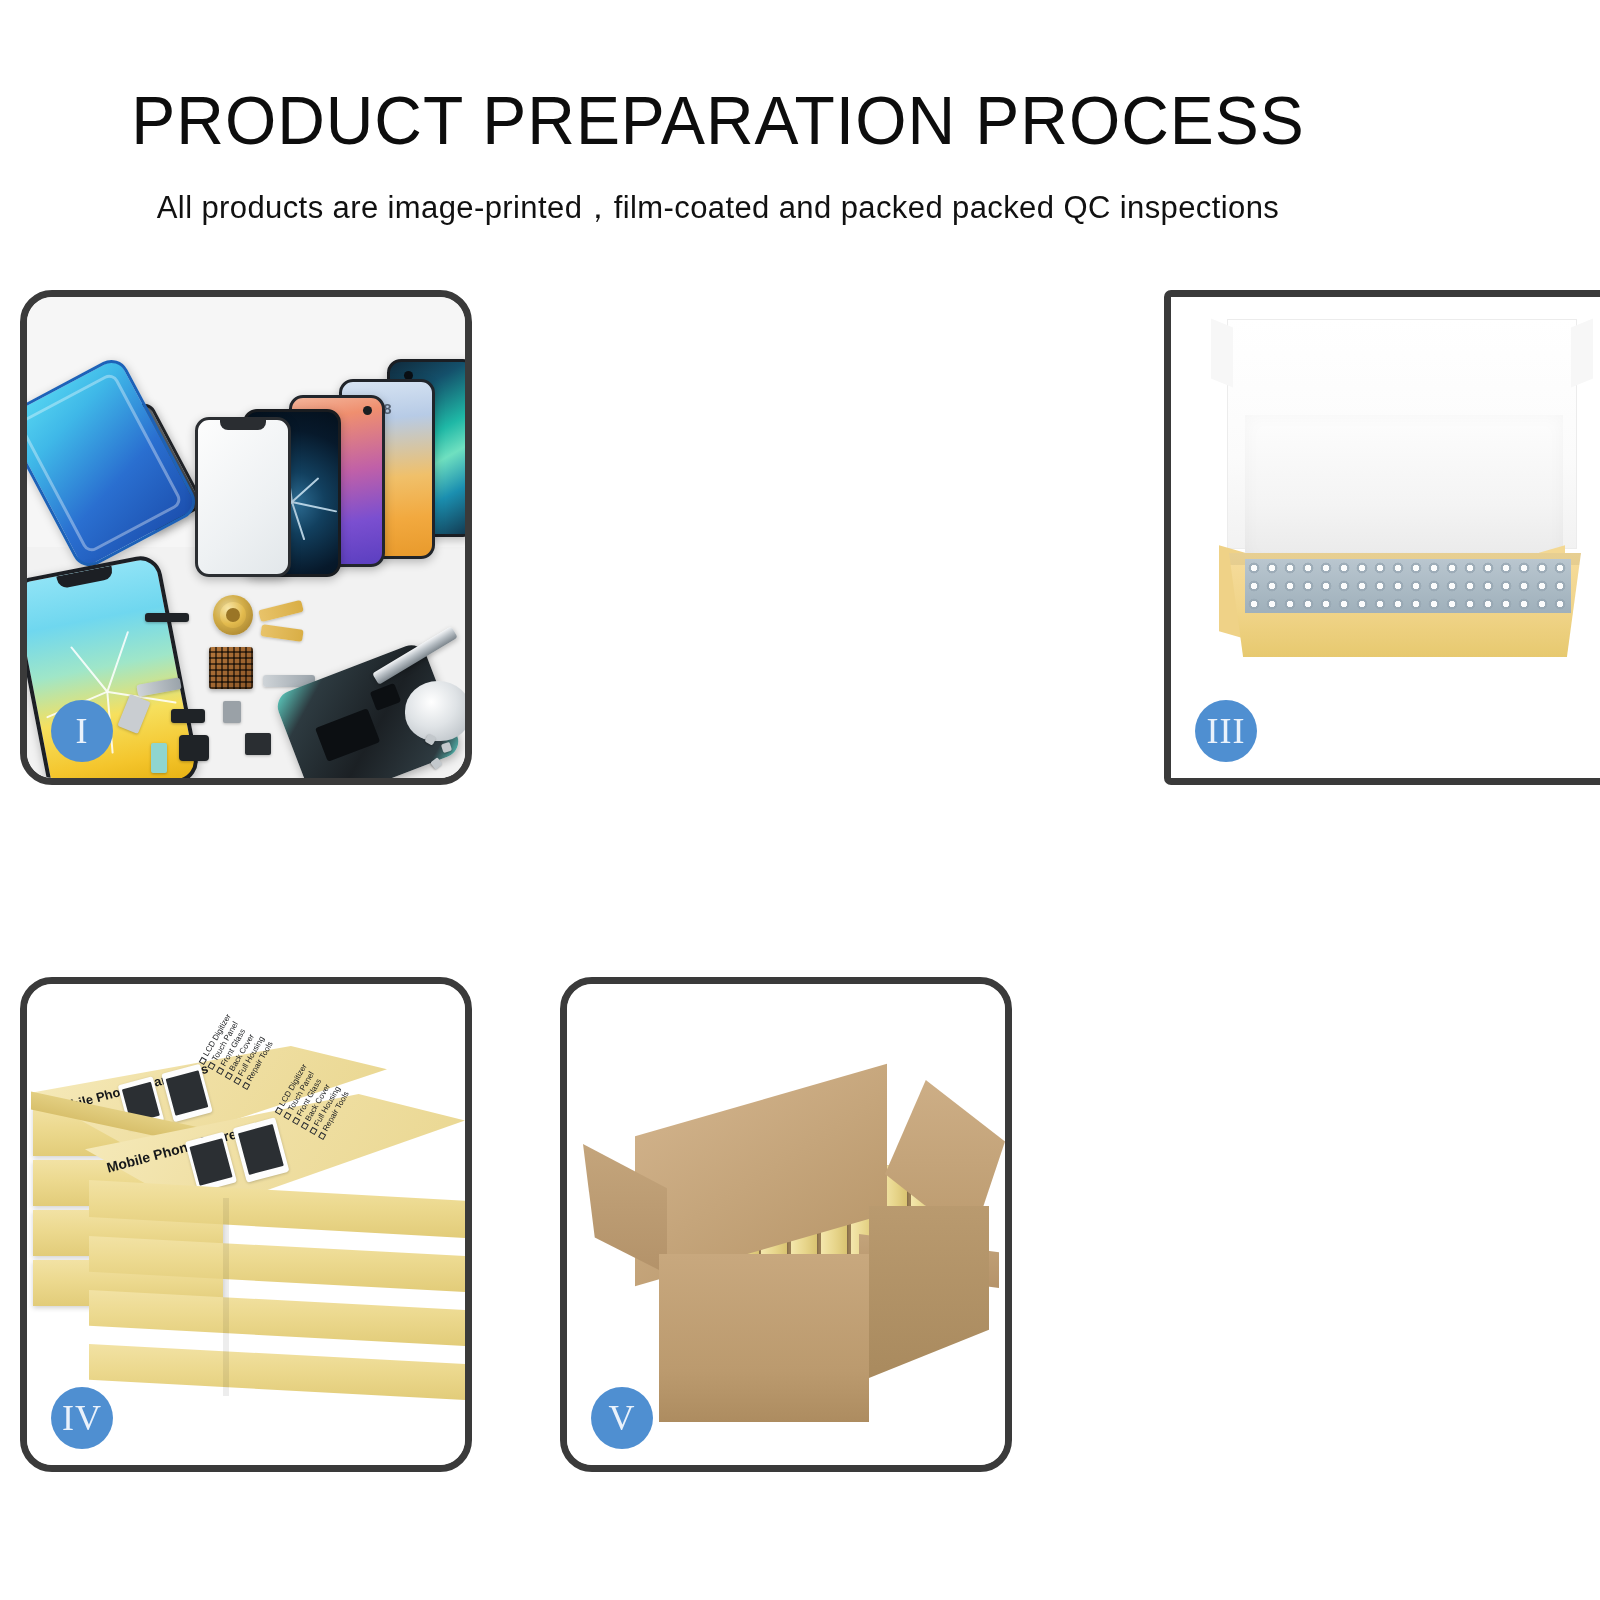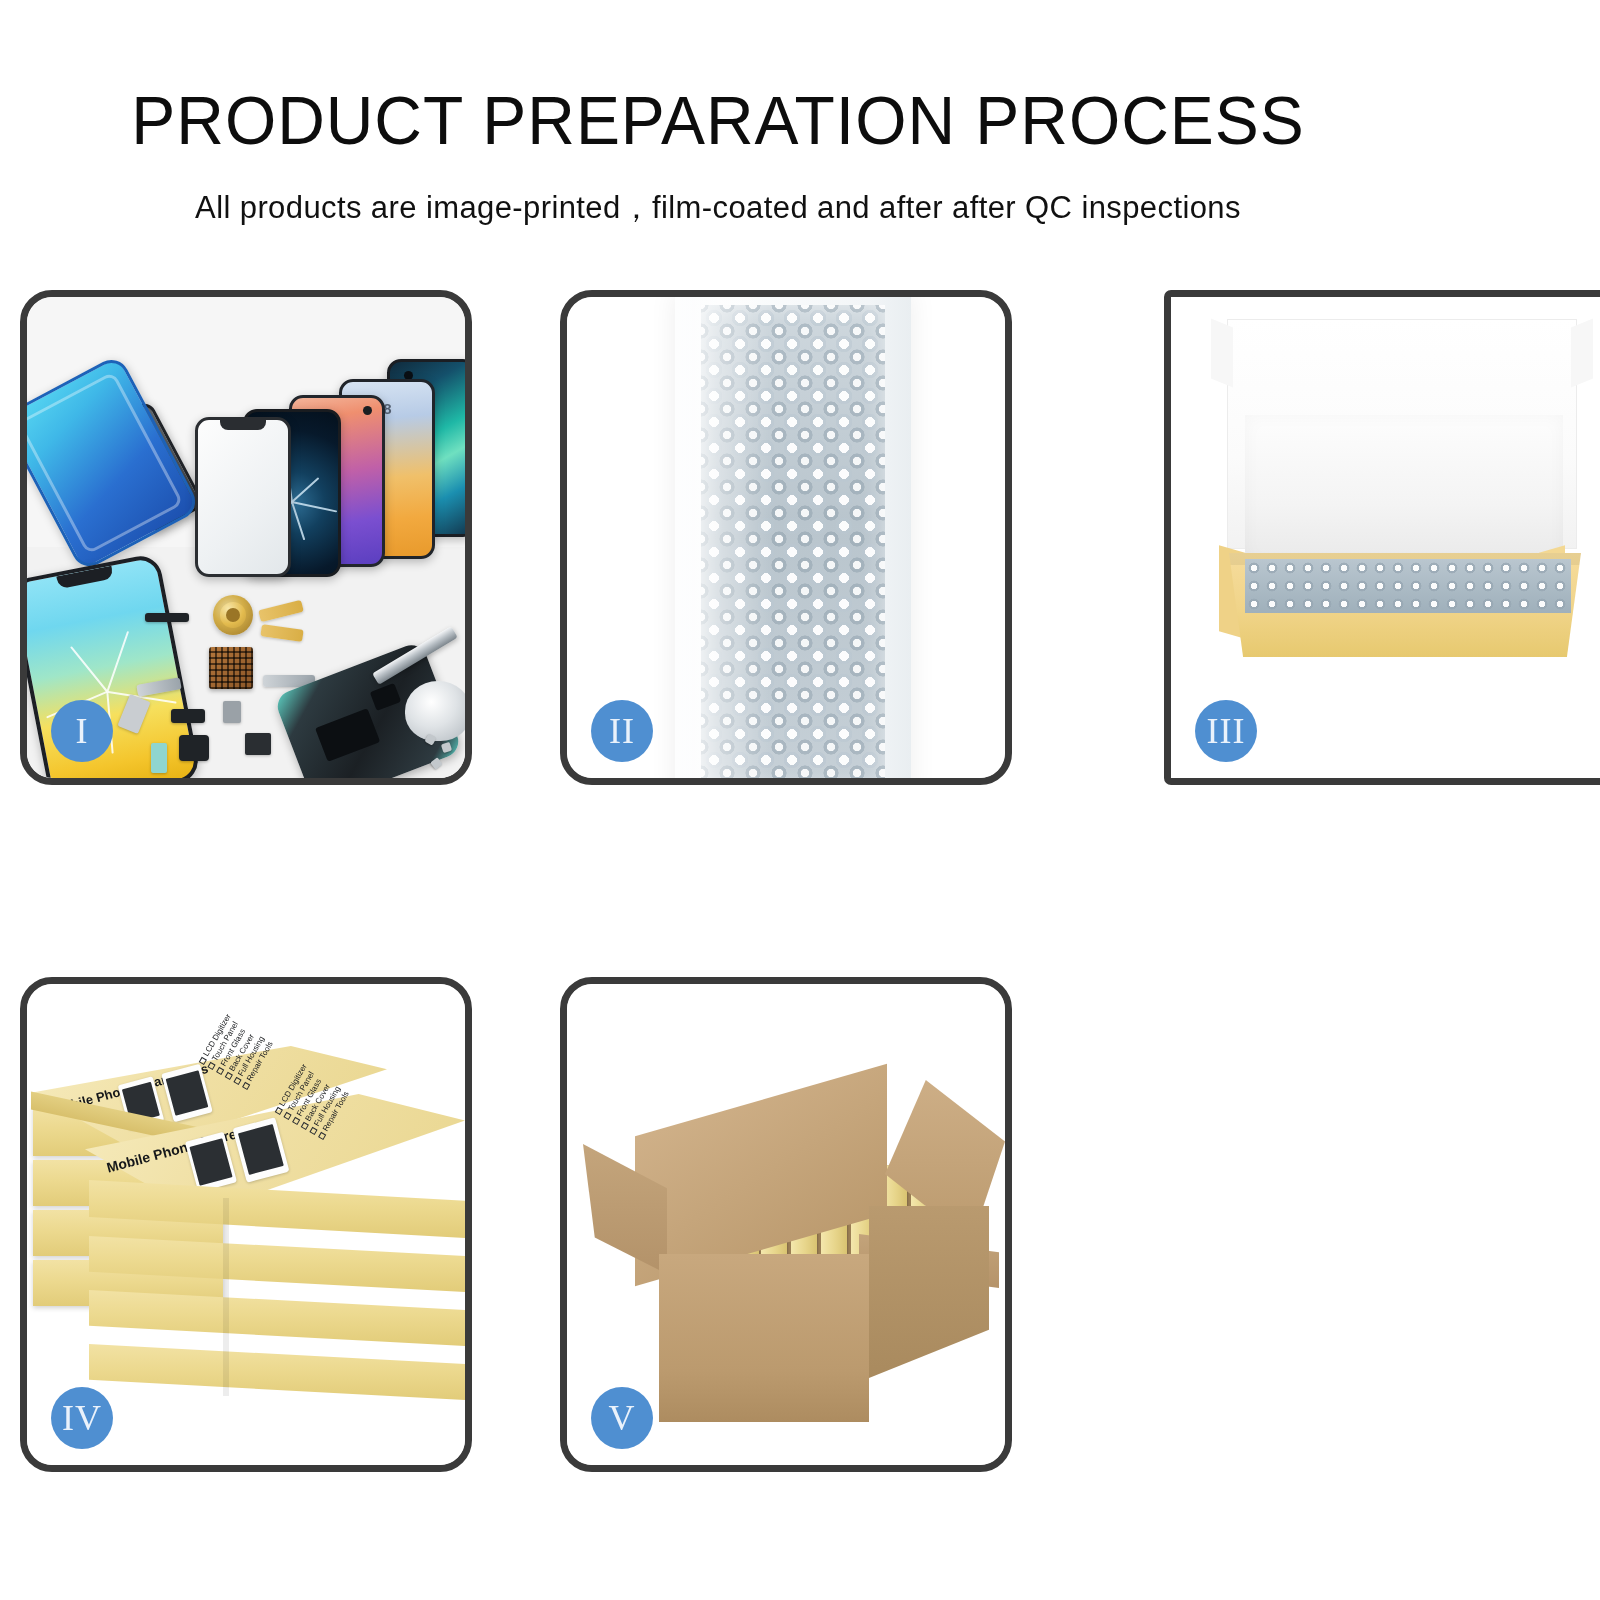--- a/index.html
+++ b/index.html
@@ -322,21 +322,21 @@
     opacity:.9;
   }
 </style>
 </head>
 <body>
 
 <div class="page">
 
   <div class="header">
     <div class="title">PRODUCT PREPARATION PROCESS</div>
-    <div class="subtitle">All products are image-printed，film-coated and after after QC inspections</div>
+    <div class="subtitle">All products are image-printed，film-coated and packed packed QC inspections</div>
   </div>
 
   <div class="grid">
 
     <div class="panel r0 c0">
       <div class="inner">
         <div class="scene p1">
           <div class="floor"></div>
 
           <div class="phone ph-b"></div>
@@ -403,31 +403,20 @@
           <div class="screws">
             <i style="right:30px;top:438px;transform:rotate(28deg)"></i>
             <i style="right:14px;top:446px;transform:rotate(-18deg)"></i>
             <i style="right:24px;top:462px;transform:rotate(52deg)"></i>
           </div>
         </div>
       </div>
       <div class="badge">I</div>
     </div>
 
-    <div class="panel r0 c1">
-      <div class="inner">
-        <div class="scene p2">
-          <div class="pouch">
-            <div class="bubbles"></div>
-            <div class="sheen"></div>
-          </div>
-        </div>
-      </div>
-      <div class="badge">II</div>
-    </div>
 
     <div class="panel r0 c2">
       <div class="inner">
         <div class="scene p3">
           <div class="wb-lid"></div>
           <div class="wb-foam"></div>
           <div class="wb-flapL"></div>
           <div class="wb-flapR"></div>
           <div class="wb-base"></div>
           <div class="wb-pack"></div>

